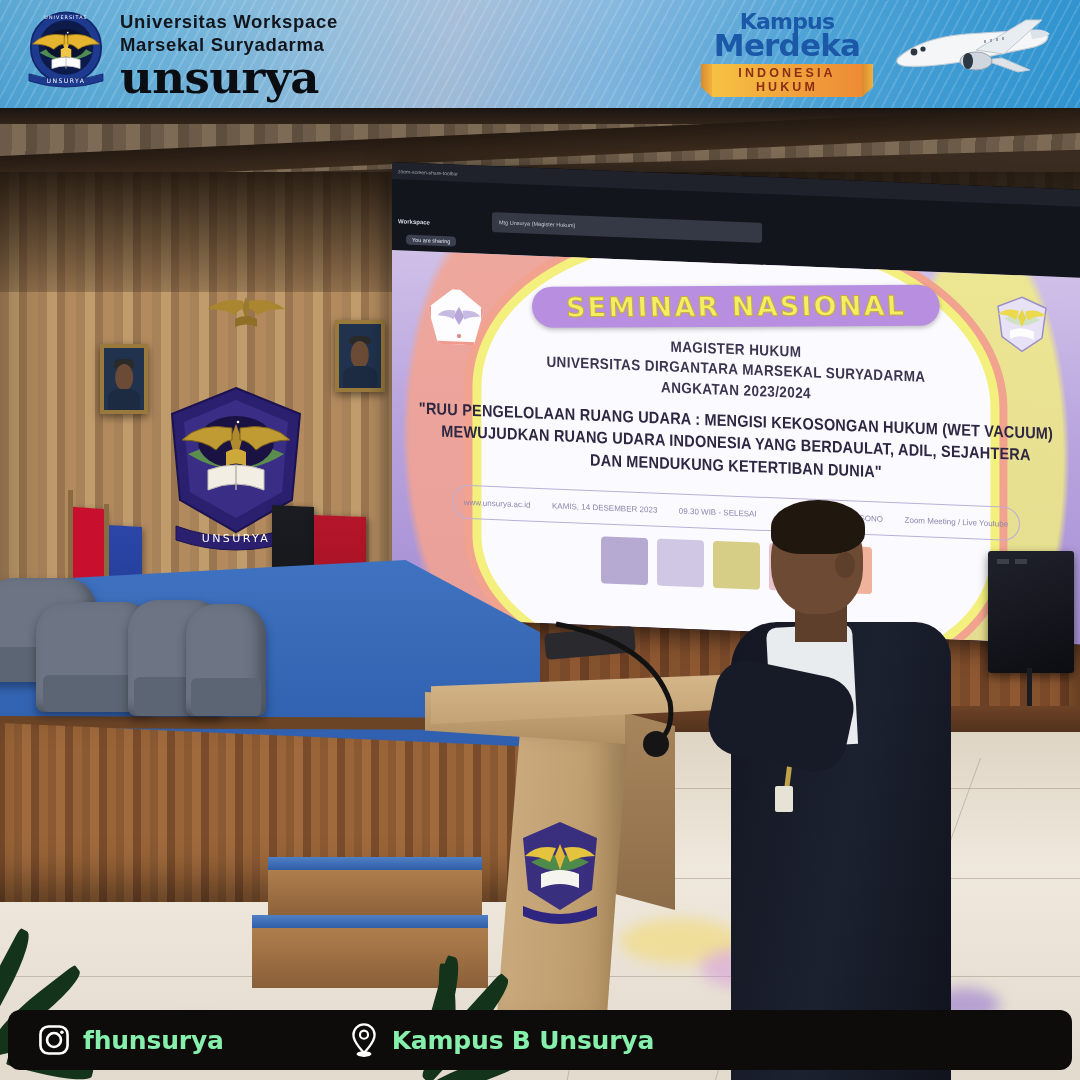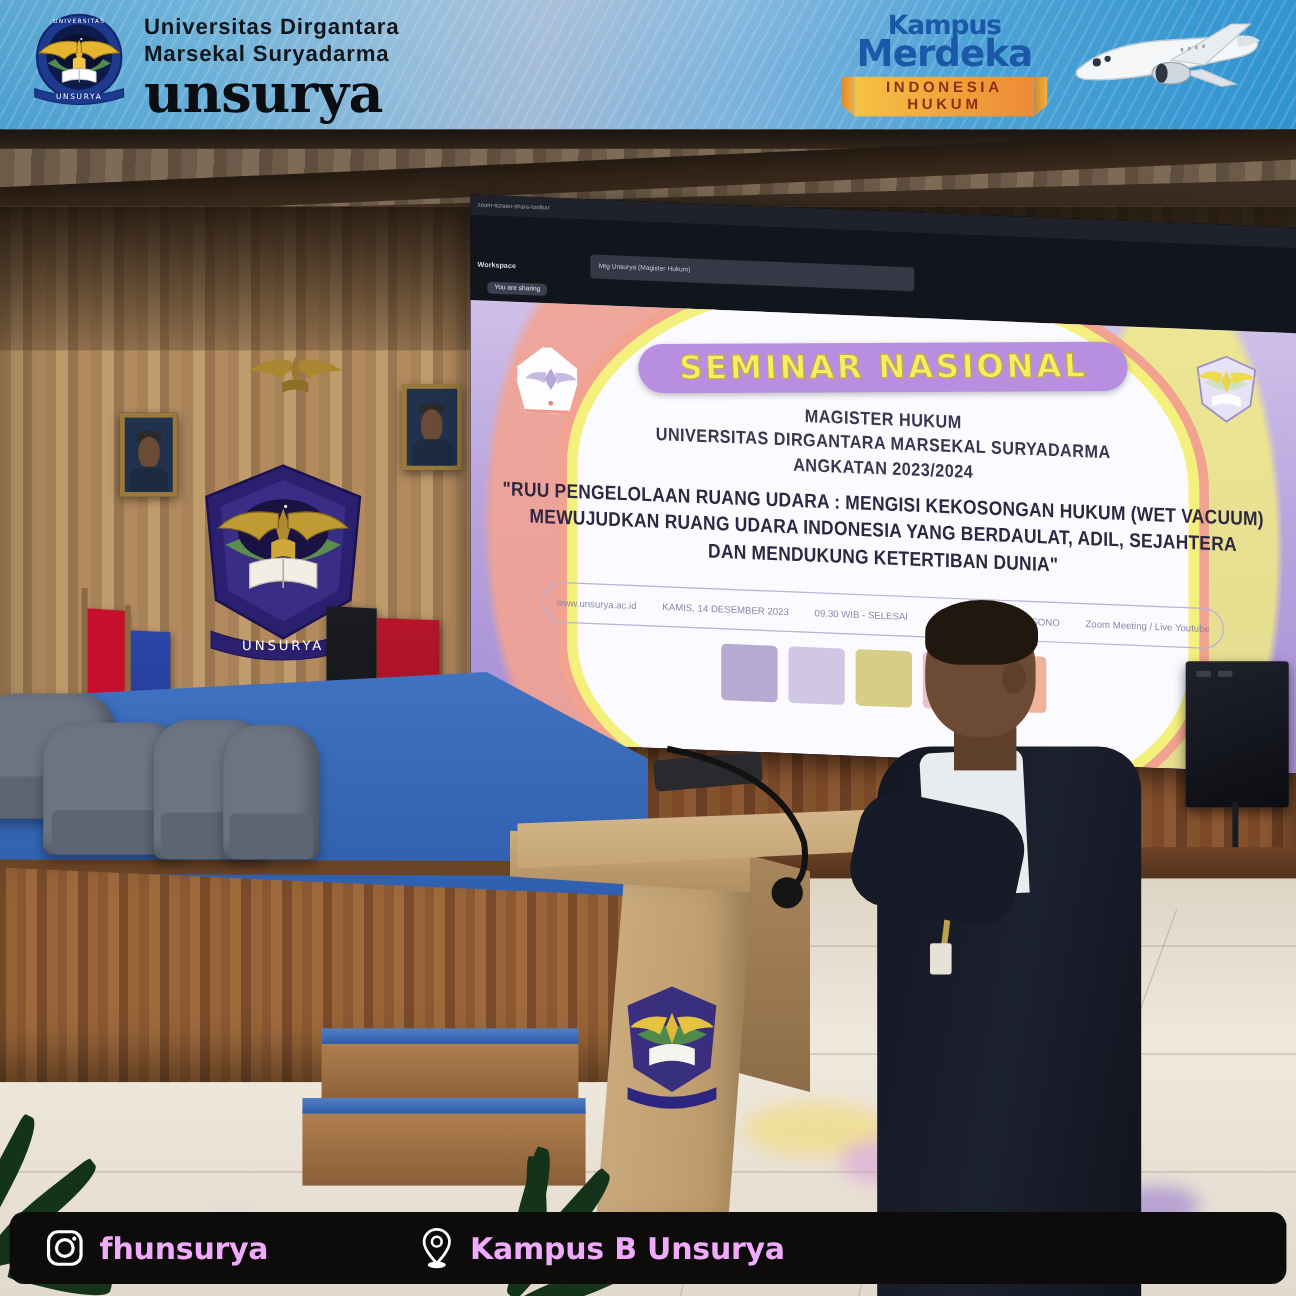--- a/index.html
+++ b/index.html
@@ -232,21 +232,21 @@
            transform-origin:bottom left; }
 
   
   .base-r { position:absolute; left:0; top:596px; width:1080px; height:30px;
             background:linear-gradient(180deg,#6d4226,#53321d); }
 
   
   #footer {
     position:absolute; left:8px; bottom:10px; width:1064px; height:60px;
     background:#0d0c0b; border-radius:12px;
-    display:flex; align-items:center; color:#f0abfc;
+    display:flex; align-items:center; color:#86efac;
   }
   .f-item { display:flex; align-items:center; gap:13px; }
   .f-item.ig  { margin-left:30px; }
   .f-item.web { margin-left:140px; }
   .f-item.loc { margin-left:125px; }
   .f-label { font-family:"DejaVu Sans", sans-serif; font-weight:bold;
              font-size:25px; letter-spacing:-0.2px; white-space:nowrap; }
 
   svg { display:block; overflow:visible; }
 </style>
@@ -273,21 +273,21 @@
           <path d="M52 34 Q74 30 88 44 Q72 44 64 50 Q58 44 52 44Z" fill="#e5b52f" stroke="#9b7618" stroke-width="1"></path>
           <path d="M44 50 Q50 46 56 50 L56 60 Q50 57 44 60Z" fill="#f0c647"></path>
           <path d="M34 62 Q50 56 66 62 L66 72 Q50 66 34 72Z" fill="#fdfdfd" stroke="#c9c9c9" stroke-width="0.8"></path>
           <path d="M50 59 L50 72" stroke="#b9b9b9" stroke-width="1"></path>
           <path d="M8 78 Q50 92 92 78 L92 86 Q50 100 8 86Z" fill="#1d3a8f" stroke="#12266b" stroke-width="1"></path>
           <text x="50" y="88" font-size="7" fill="#ffffff" text-anchor="middle" font-family="DejaVu Sans, sans-serif" letter-spacing="1.6">UNSURYA</text>
           <text x="50" y="16" font-size="5.5" fill="#ffffff" text-anchor="middle" font-family="DejaVu Sans, sans-serif" letter-spacing="1.2">UNIVERSITAS</text>
         </svg>
       </div>
       <div class="hdr-txt">
-        <div class="hdr-l1">Universitas Dirgantara</div>
+        <div class="hdr-l1">Universitas Workspace</div>
         <div class="hdr-l2">Marsekal Suryadarma</div>
         <div class="hdr-brand">unsurya</div>
       </div>
     </div>
 
     <div class="km-logo">
       <div class="km-l1">Kampus</div>
       <div class="km-l2">Merdeka</div>
       <div class="km-ribbon">INDONESIA HUKUM</div>
     </div>

